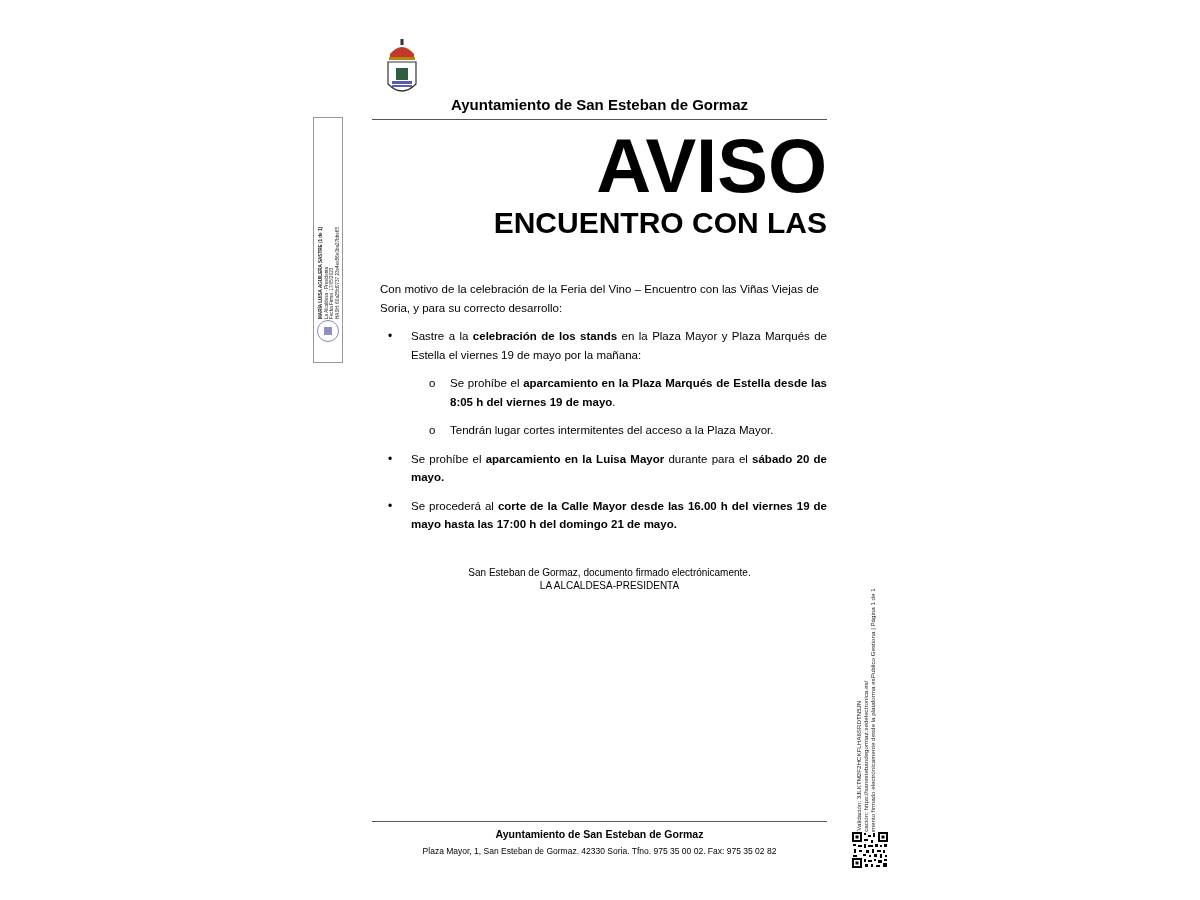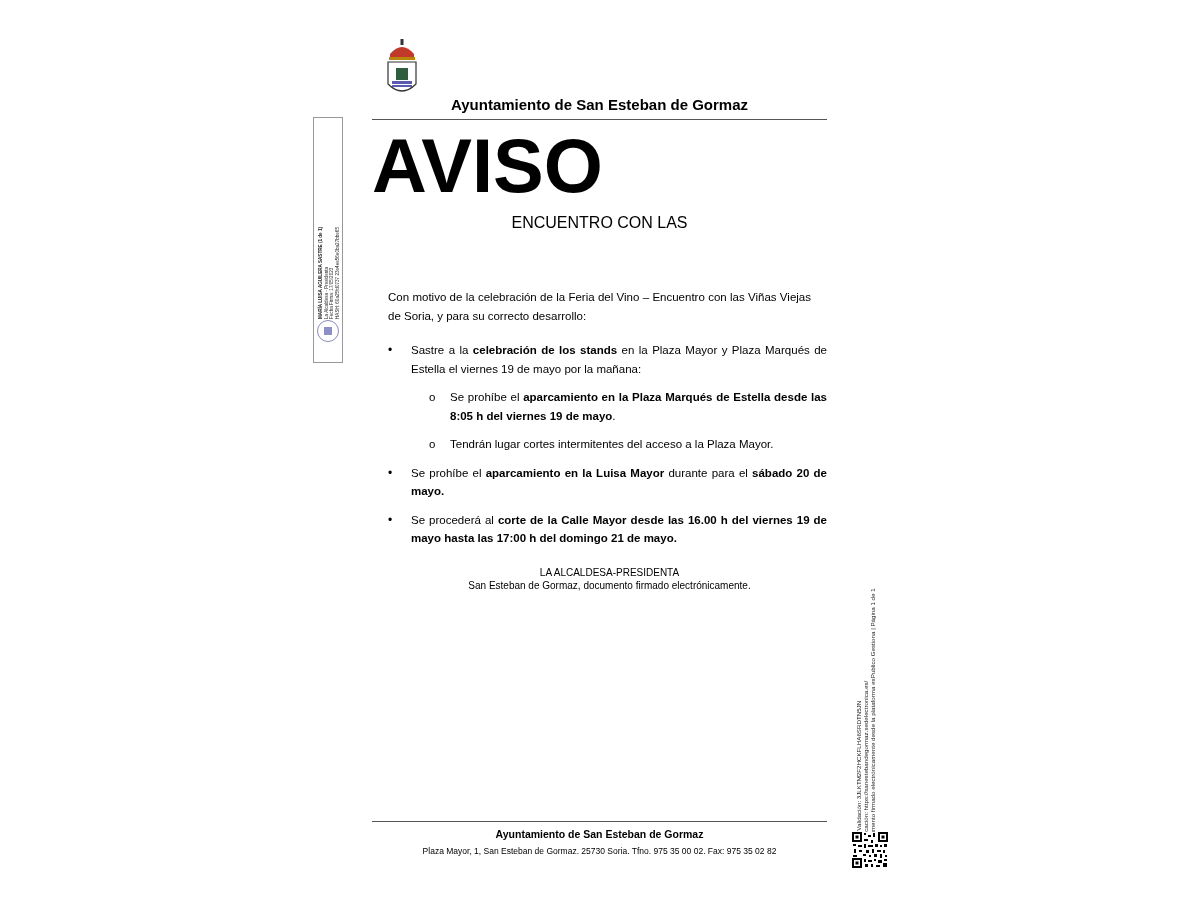--- a/index.html
+++ b/index.html
@@ -1,24 +1,24 @@
 <!DOCTYPE html>
 <html><head>
 <meta charset="utf-8">
 <style>
   html, body { margin:0; padding:0; }
   body { width:1200px; height:900px; background:#ffffff; position:relative; overflow:hidden; font-family:"Liberation Sans", sans-serif; color:#000; }
   .page { position:absolute; left:0; top:0; width:1200px; height:669px; }
   .logo { position:absolute; left:384px; top:38px; width:36px; height:60px; }
   .header-title { position:absolute; left:372px; width:455px; top:96px; text-align:center; font-weight:bold; font-size:15px; }
   .rule { position:absolute; left:372px; width:455px; height:1px; background:#555; }
-  .aviso { position:absolute; left:372px; width:455px; top:122px; text-align:left; font-weight:bold; font-size:76px; line-height:88px; letter-spacing:0px; }
-  .subtitle { position:absolute; left:372px; width:455px; top:209px; text-align:center; font-weight:normal; font-size:16px; line-height:27px; }
+  .aviso { position:absolute; left:372px; width:455px; top:122px; text-align:right; font-weight:bold; font-size:76px; line-height:88px; letter-spacing:0px; }
+  .subtitle { position:absolute; left:372px; width:455px; top:209px; text-align:right; font-weight:bold; font-size:30px; line-height:27px; }
   .body { position:absolute; left:372px; width:455px; top:272px; font-family:"Liberation Sans", sans-serif; font-size:11.5px; line-height:18.5px; text-align:justify; }
-  .body p { margin:16px; }
+  .body p { margin:8px; }
   .bul { position:relative; padding-left:39px; margin-top:10px; text-align:justify; }
   .bul .mk { position:absolute; left:16px; top:0; font-size:12px; }
   .sub { position:relative; padding-left:78px; margin-top:10px; text-align:justify; }
   .sub .mk { position:absolute; left:57px; top:0; }
   b { font-weight:bold; }
   .sign { position:absolute; left:372px; width:475px; top:566px; text-align:center; font-size:10px; line-height:13px; }
   .footer-title { position:absolute; left:372px; width:455px; top:828px; text-align:center; font-weight:bold; font-size:10.5px; }
   .footer-addr { position:absolute; left:372px; width:455px; top:846px; text-align:center; font-size:8.5px; }
   .stamp { position:absolute; left:313px; top:117px; width:30px; height:246px; border:1px solid #999; box-sizing:border-box; }
   .stamp-text { position:absolute; left:-80px; top:95px; width:190px; transform:rotate(-90deg); transform-origin:center; font-size:4.6px; line-height:5.5px; color:#222; }
@@ -71,27 +71,27 @@
       <span>Se prohíbe el </span><b>aparcamiento en la Luisa Mayor</b><span> durante para el </span><b>sábado 20 de mayo.</b>
     </div>
 
     <div class="bul">
       <span class="mk">•</span>
       <span>Se procederá al </span><b>corte de la Calle Mayor desde las 16.00 h del viernes 19 de mayo hasta las 17:00 h del domingo 21 de mayo.</b>
     </div>
   </div>
 
   <div class="sign">
+    <div>San Esteban de Gormaz, documento firmado electrónicamente.</div>
     <div>LA ALCALDESA-PRESIDENTA</div>
-    <div>San Esteban de Gormaz, documento firmado electrónicamente.</div>
   </div>
 
   <div class="rule" style="top:821px"></div>
   <div class="footer-title">Ayuntamiento de San Esteban de Gormaz</div>
-  <div class="footer-addr">Plaza Mayor, 1, San Esteban de Gormaz. 25730 Soria. Tfno. 975 35 00 02. Fax: 975 35 02 82</div>
+  <div class="footer-addr">Plaza Mayor, 1, San Esteban de Gormaz. 42330 Soria. Tfno. 975 35 00 02. Fax: 975 35 02 82</div>
 
   <div class="stamp">
     <div class="stamp-text">
       <div style="font-weight:bold">MARÍA LUISA AGUILERA SASTRE (1 de 1)</div>
       <div>La Alcaldesa - Presidenta</div>
       <div>Fecha Firma: 17/05/2023</div>
       <div>HASH: 60a25fd0737 23e4ee56e0ba27bbe65</div>
     </div>
     <div class="seal">
         <div class="in"></div>

